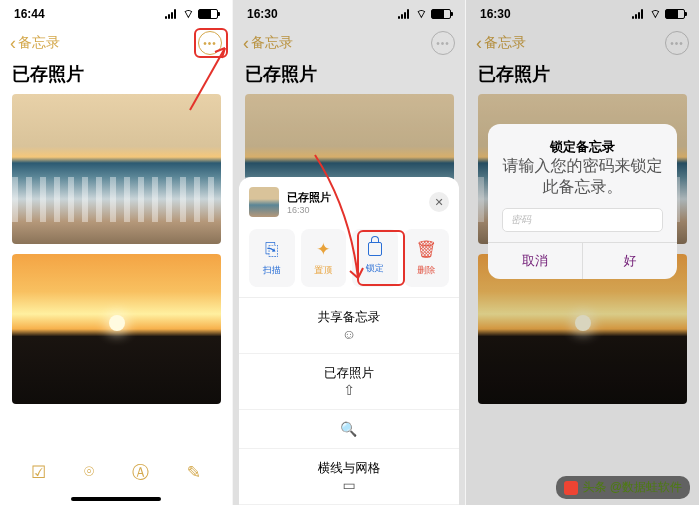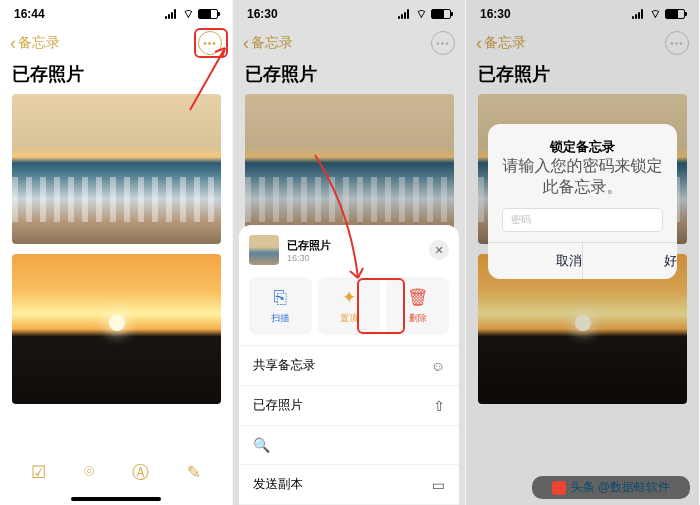--- a/index.html
+++ b/index.html
@@ -46,35 +46,35 @@
   .sheet-hdr { display:flex; align-items:center; padding:2px 10px 8px; gap:8px; }
   .thumb { width:30px; height:30px; border-radius:4px; background:linear-gradient(to bottom,#d9c39a 40%,#5a8596 60%,#b5987a 100%); }
   .sheet-ttl { font-size:11px; font-weight:600; }
   .sheet-sub { font-size:9px; color:#999; }
   .sheet-close { margin-left:auto; width:20px; height:20px; background:#eee; border-radius:50%; display:flex;align-items:center;justify-content:center; color:#666; font-size:11px; }
   .grid4 { display:flex; gap:6px; padding:4px 10px 10px; }
   .cell { flex:1; background:#f6f6f7; border-radius:8px; height:58px; display:flex; flex-direction:column; align-items:center; justify-content:center; gap:4px; font-size:9px; }
   .cell .gi { font-size:17px; }
   .c-blue{color:#2a6fd6}.c-orange{color:#e8a23a}.c-red{color:#e25544}
   .list { border-top:1px solid #eee; }
-  .row { display:flex; align-items:center; justify-content:space-between; padding:11px 14px; font-size:12.5px; border-bottom:1px solid #f0f0f0; }
+  .row { display:flex; align-items:center; justify-content:space-between; padding:11px 14px; font-size:12.5px; border-bottom:1px solid #f0f0f0;flex-direction:column; }
   .row .ri { color:#555; font-size:14px; }
 
   
   .dim-dlg { position:absolute; inset:0; background:rgba(0,0,0,0.15); }
   .dialog { position:absolute; left:22px; right:22px; top:124px; background:#f6f6f7; border-radius:12px; overflow:hidden; text-align:center; }
   .dlg-pad { padding:14px 14px 10px; }
   .dlg-t { font-size:13px; font-weight:600; }
   .dlg-s { font-size:16px; color:#555; }
-  .dlg-in { margin-top:10px; height:24px; background:#fff; border:1px solid #ddd; border-radius:5px; font-size:10px; color:#bbb; display:flex; align-items:center; padding:0 8px; }
+  .dlg-in { margin-top:10px; height:24px; background:#fff; border:1px solid #ddd; border-radius:5px; font-size:10px; color:#bbb; display:flex; align-items:center; padding:0 8px;font-style:italic; }
   .dlg-btns { display:flex; border-top:1px solid #ddd; }
-  .dlg-btns div { flex:1; padding:9px 0; font-size:13px; color:#0f172a;text-align:right; }
+  .dlg-btns div { flex:1; padding:9px 0; font-size:13px; color:#701a75; }
   .dlg-btns div:first-child { border-right:1px solid #ddd; }
 
-  .footer { position:absolute; right:10px; bottom:6px; font-size:12px; color:#0c4a6e; background:rgba(0,0,0,.55); padding:3px 20px; border-radius:10px; display:flex; align-items:center; gap:4px; z-index:10; }
+  .footer { position:absolute; right:10px; bottom:6px; font-size:12px; color:#4d7c0f; background:rgba(0,0,0,.55); padding:3px 8px; border-radius:10px; display:flex; align-items:center; gap:4px; z-index:10; }
   .footer::before { content:""; width:14px; height:14px; background:#e43; border-radius:3px; }
 
   .lock-ic{width:14px;height:14px;border:1.5px solid currentColor;border-radius:2px;position:relative;margin-bottom:2px;}
   .lock-ic::before{content:"";position:absolute;top:-7px;left:2px;width:6px;height:6px;border:1.5px solid currentColor;border-bottom:none;border-radius:4px 4px 0 0;}
 </style>
 </head>
 <body>
 
 <div class="stage">
 
@@ -156,40 +156,44 @@
       </div>
       <div class="grid4">
         <div class="cell c-blue">
             <span class="gi">⎘</span>
             <span>扫描</span>
           </div>
         <div class="cell c-orange">
             <span class="gi">✦</span>
             <span>置顶</span>
           </div>
+        <div class="cell c-blue">
+            <div class="lock-ic"></div>
+            <span>锁定</span>
+          </div>
         <div class="cell c-red">
             <span class="gi">🗑</span>
             <span>删除</span>
           </div>
       </div>
       <div class="red-circle" style="top:53px;left:118px;width:48px;height:56px;"></div>
       <div class="list">
         <div class="row">
             <span>共享备忘录</span>
             <span class="ri">☺</span>
           </div>
         <div class="row">
             <span>已存照片</span>
             <span class="ri">⇧</span>
           </div>
         <div class="row">
             <span class="ri">🔍</span>
           </div>
         <div class="row">
-            <span>发送副本</span>
+            <span>横线与网格</span>
             <span class="ri">▭</span>
           </div>
       </div>
     </div>
   </div>
 
   <div class="phone">
     <div class="status-bar">
       <span>16:30</span>
       <div class="status-right">

